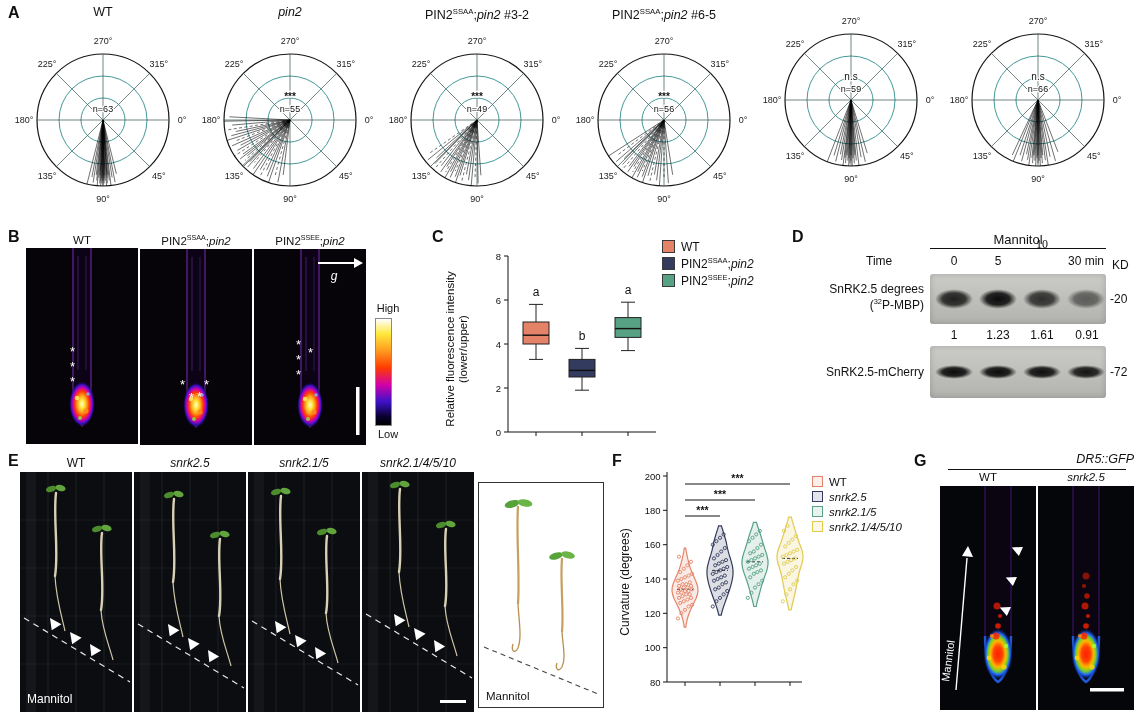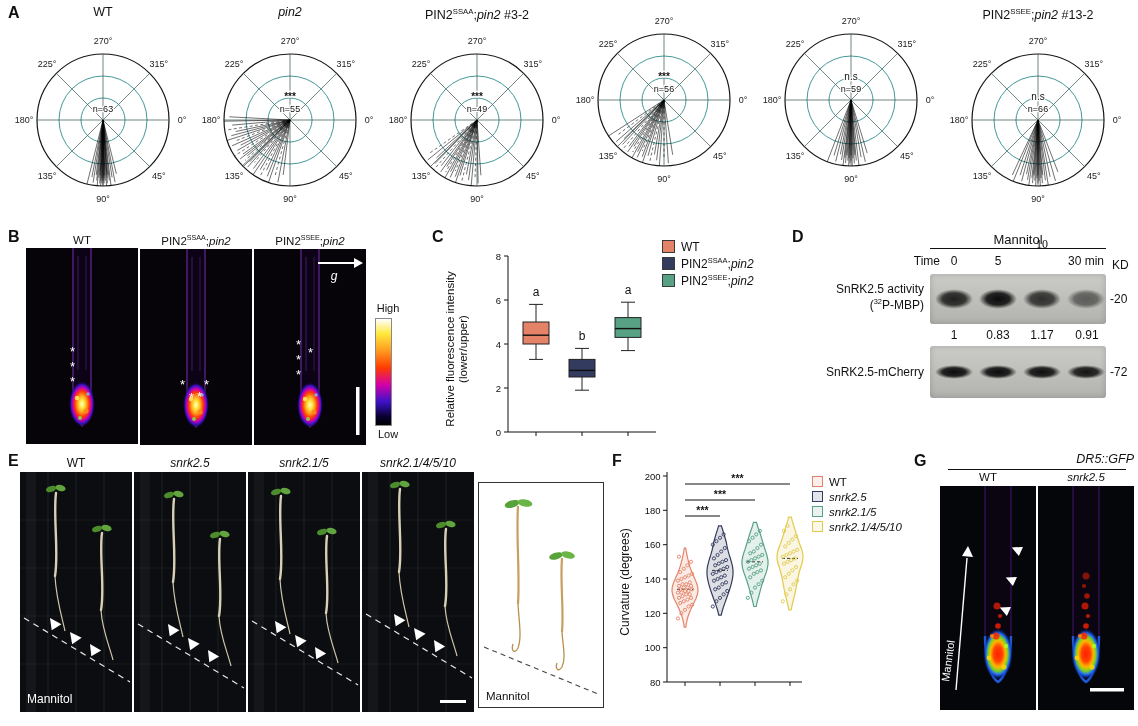--- a/index.html
+++ b/index.html
@@ -201,20 +201,21 @@
             <line x1="93" y1="98" x2="50.8" y2="141.7" class="ray"></line>
             <line x1="93" y1="98" x2="52.5" y2="135.8" class="ray"></line>
             <line x1="93" y1="98" x2="43.8" y2="137.9" class="ray"></line>
             <line x1="93" y1="98" x2="45.4" y2="131.3" class="ray" stroke-dasharray="3 2.4"></line>
           </g>
           <text x="93" y="78" text-anchor="middle" class="sig" style="font-weight:bold">***</text>
           <text x="93" y="90" text-anchor="middle" class="nlabel">n=49</text>
         </svg>
       </div>
       <div class="rose-cell" style="left: 561px;">
+        <div class="plot-title">PIN2<sup>SSAA</sup>;<i>pin2</i> #6-5</div>
         <svg width="186" height="184" viewBox="0 0 186 184">
           <g>
             <circle cx="93" cy="98" r="22.0" class="ring"></circle>
             <circle cx="93" cy="98" r="44.0" class="ring"></circle>
             <circle cx="93" cy="98" r="66" class="ring outer"></circle>
             <line x1="27.0" y1="98.0" x2="159.0" y2="98.0" class="spoke"></line>
             <line x1="46.3" y1="51.3" x2="139.7" y2="144.7" class="spoke"></line>
             <line x1="93.0" y1="32.0" x2="93.0" y2="164.0" class="spoke"></line>
             <line x1="139.7" y1="51.3" x2="46.3" y2="144.7" class="spoke"></line>
           </g>
@@ -303,21 +304,20 @@
             <line x1="93" y1="98" x2="82.4" y2="152.4" class="ray"></line>
             <line x1="93" y1="98" x2="77.7" y2="159.5" class="ray"></line>
             <line x1="93" y1="98" x2="76.0" y2="153.5" class="ray"></line>
             <line x1="93" y1="98" x2="69.3" y2="159.6" class="ray"></line>
           </g>
           <text x="93" y="78" text-anchor="middle" class="sig" style="font-weight:normal">n.s</text>
           <text x="93" y="90" text-anchor="middle" class="nlabel">n=59</text>
         </svg>
       </div>
       <div class="rose-cell" style="left: 935px;">
-        <div class="plot-title">PIN2<sup>SSEE</sup>;<i>pin2</i> #13-2</div>
         <svg width="186" height="184" viewBox="0 0 186 184">
           <g>
             <circle cx="93" cy="98" r="22.0" class="ring"></circle>
             <circle cx="93" cy="98" r="44.0" class="ring"></circle>
             <circle cx="93" cy="98" r="66" class="ring outer"></circle>
             <line x1="27.0" y1="98.0" x2="159.0" y2="98.0" class="spoke"></line>
             <line x1="46.3" y1="51.3" x2="139.7" y2="144.7" class="spoke"></line>
             <line x1="93.0" y1="32.0" x2="93.0" y2="164.0" class="spoke"></line>
             <line x1="139.7" y1="51.3" x2="46.3" y2="144.7" class="spoke"></line>
           </g>
@@ -536,41 +536,41 @@
       <div class="legend-row">
         <span class="legend-swatch" style="background:#57A184"></span>
         <span>PIN2<sup>SSEE</sup>;<i>pin2</i></span>
       </div>
     </div>
 </div>
 
 <div class="abs" id="panelD" style="left:790px;top:226px;width:348px;height:226px">
   <span class="abs panel-label" style="left:2px;top:2px">D</span>
   <div class="abs mannitol-hdr" style="left:140px;top:6px;width:176px">Mannitol</div>
-  <span class="abs d-text" style="left:110px;top:28px;width:40px;text-align:right">Time</span>
+  <span class="abs d-text" style="left:76px;top:28px;width:40px;text-align:left">Time</span>
   <div id="dTimeRow">
       <span class="d-col" style="left: 136px; top: 28px;">0</span>
       <span class="d-col" style="left: 180px; top: 28px;">5</span>
       <span class="d-col" style="left: 224px; top: 11px; font-family: Liberation Serif, serif;">10</span>
       <span class="d-col" style="left: 268px; top: 28px;">30 min</span>
     </div>
   <span class="abs d-text" style="left:322px;top:32px">KD</span>
   <div class="blot" id="blot1" style="left:140px;top:48px;width:176px;height:50px">
       <div class="band" style="left: 3px; top: 15px; width: 42px; height: 20px; opacity: 0.88; background: radial-gradient(55% 60%, rgba(5, 5, 5, 0.97) 0%, rgba(18, 18, 18, 0.9) 50%, rgba(80, 80, 80, 0) 82%); filter: blur(0.7px);"></div>
       <div class="band" style="left: 47px; top: 15px; width: 42px; height: 20px; opacity: 1; background: radial-gradient(55% 60%, rgba(5, 5, 5, 0.97) 0%, rgba(18, 18, 18, 0.9) 50%, rgba(80, 80, 80, 0) 82%); filter: blur(0.7px);"></div>
       <div class="band" style="left: 91px; top: 15px; width: 42px; height: 20px; opacity: 0.8; background: radial-gradient(55% 60%, rgba(5, 5, 5, 0.97) 0%, rgba(18, 18, 18, 0.9) 50%, rgba(80, 80, 80, 0) 82%); filter: blur(0.7px);"></div>
       <div class="band" style="left: 135px; top: 15px; width: 42px; height: 20px; opacity: 0.55; background: radial-gradient(55% 60%, rgba(5, 5, 5, 0.97) 0%, rgba(18, 18, 18, 0.9) 50%, rgba(80, 80, 80, 0) 82%); filter: blur(0.7px);"></div>
     </div>
-  <div class="right-lab" style="left:0;top:56px;width:134px">SnRK2.5 activity</div>
+  <div class="right-lab" style="left:0;top:56px;width:134px">SnRK2.5 degrees</div>
   <div class="right-lab" style="left:0;top:71px;width:134px">(<sup>32</sup>P-MBP)</div>
   <span class="abs d-text" style="left:320px;top:66px">-20</span>
   <div id="dValuesRow">
       <span class="d-col" style="left: 136px; top: 102px;">1</span>
-      <span class="d-col" style="left: 180px; top: 102px;">0.83</span>
-      <span class="d-col" style="left: 224px; top: 102px;">1.17</span>
+      <span class="d-col" style="left: 180px; top: 102px;">1.23</span>
+      <span class="d-col" style="left: 224px; top: 102px;">1.61</span>
       <span class="d-col" style="left: 269px; top: 102px;">0.91</span>
     </div>
   <div class="blot" id="blot2" style="left:140px;top:120px;width:176px;height:52px">
       <div class="band" style="left: 3px; top: 19px; width: 42px; height: 14px; opacity: 1; background: radial-gradient(55% 60%, rgba(5, 5, 5, 0.97) 0%, rgba(18, 18, 18, 0.9) 50%, rgba(80, 80, 80, 0) 82%); filter: blur(0.7px);"></div>
       <div class="band" style="left: 47px; top: 19px; width: 42px; height: 14px; opacity: 1; background: radial-gradient(55% 60%, rgba(5, 5, 5, 0.97) 0%, rgba(18, 18, 18, 0.9) 50%, rgba(80, 80, 80, 0) 82%); filter: blur(0.7px);"></div>
       <div class="band" style="left: 91px; top: 19px; width: 42px; height: 14px; opacity: 0.98; background: radial-gradient(55% 60%, rgba(5, 5, 5, 0.97) 0%, rgba(18, 18, 18, 0.9) 50%, rgba(80, 80, 80, 0) 82%); filter: blur(0.7px);"></div>
       <div class="band" style="left: 135px; top: 19px; width: 42px; height: 14px; opacity: 0.95; background: radial-gradient(55% 60%, rgba(5, 5, 5, 0.97) 0%, rgba(18, 18, 18, 0.9) 50%, rgba(80, 80, 80, 0) 82%); filter: blur(0.7px);"></div>
     </div>
   <div class="right-lab" style="left:0;top:139px;width:134px">SnRK2.5-mCherry</div>
   <span class="abs d-text" style="left:320px;top:139px">-72</span>

